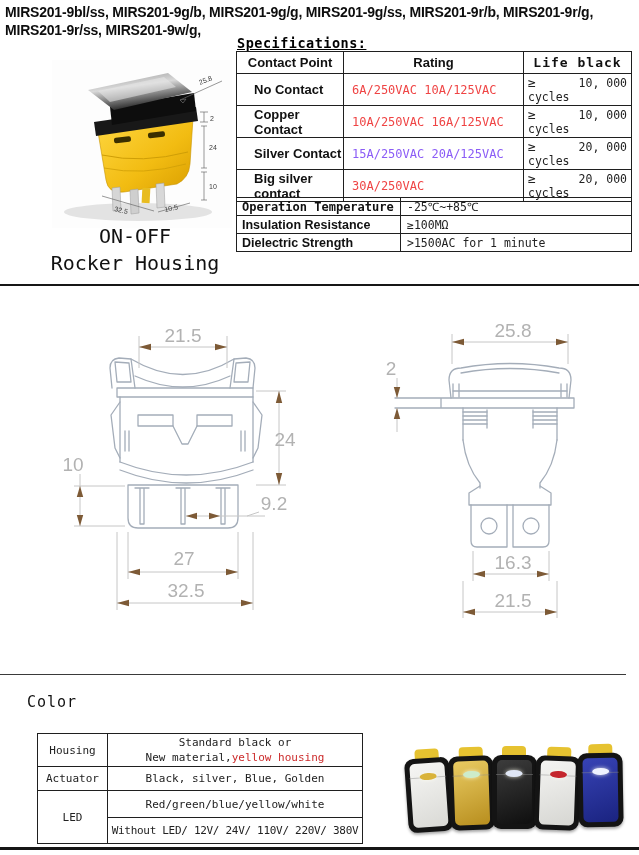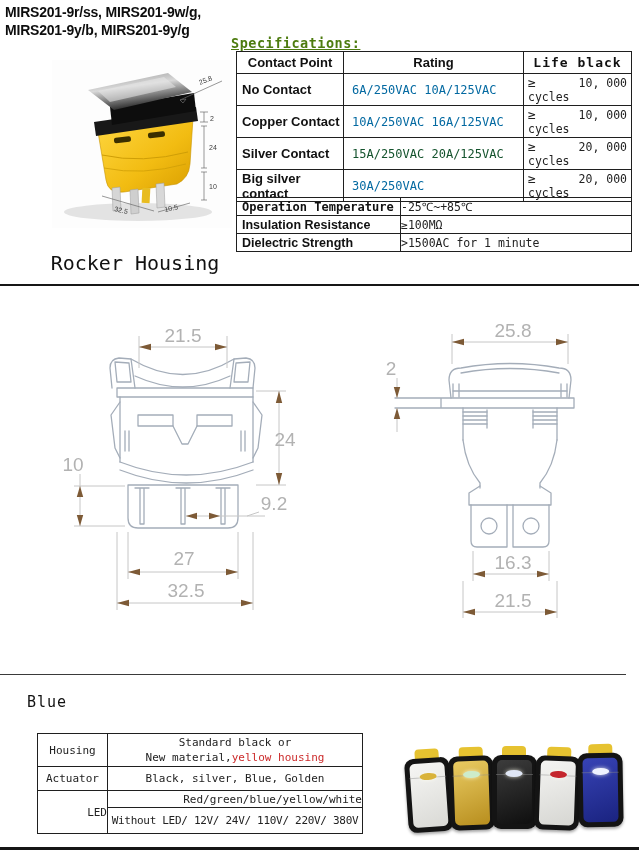--- a/index.html
+++ b/index.html
@@ -5,41 +5,41 @@
   * { margin:0; padding:0; box-sizing:border-box; }
   body { background:#888; }
   .page { position:relative; width:639px; height:855px; background:#ffffff;
           font-family:"Liberation Sans", sans-serif; overflow:hidden; margin:0 auto; }
 
   
   .title-block { position:absolute; left:5px; top:3px; width:632px;
                  font-weight:bold; font-size:14px; line-height:18px; color:#0d0d0d; letter-spacing:-0.2px; }
 
   
-  .spec-heading { position:absolute; left:231px; top:35px;
+  .spec-heading { position:absolute; left:237px; top:35px;
                   font-family:"DejaVu Sans Mono", monospace; font-weight:bold;
-                  font-size:13.5px; color:#4d7c0f; text-decoration:underline; letter-spacing:0.5px; }
+                  font-size:13.5px; color:#000000; text-decoration:underline; letter-spacing:0.5px; }
   table { border-collapse:collapse; table-layout:fixed; }
   td, th { border:1px solid #1f1f1f; overflow:hidden; }
   .contact-table { position:absolute; left:236px; top:51px; width:395px; }
   .contact-table th { height:22px; font-size:13px; color:#111; }
   .th-mono { font-family:"DejaVu Sans Mono", monospace; font-size:13.5px; letter-spacing:1px; }
   .c-row td { height:31px; }
-  .cell-contact { font-weight:bold; font-size:13px; color:#111; padding-left:5px; }
-  .cell-rating  { font-family:"DejaVu Sans Mono", monospace; font-size:12px; color:#0369a1; padding-left:8px; }
-  .cell-rating.red { color:#14532d; }
+  .cell-contact { font-weight:bold; font-size:13px; color:#111; padding-left:17px; }
+  .cell-rating  { font-family:"DejaVu Sans Mono", monospace; font-size:12px; color:#ef4444; padding-left:8px; }
+  .cell-rating.red { color:#8b5cf6; }
   .cell-life { font-family:"DejaVu Sans Mono", monospace; font-size:11.5px; color:#222;
                vertical-align:middle; padding:1px 4px; }
   .life-top { display:flex; justify-content:space-between; align-items:center; }
   .life-sym { font-size:13px; }
   .param-table { position:absolute; left:236px; top:197px; width:395px; }
   .param-table td { height:18px; }
   .p-label { font-weight:bold; font-size:12.5px; color:#111; padding-left:5px; }
   .p-label.mono { font-family:"DejaVu Sans Mono", monospace; font-weight:bold; font-size:12px; }
-  .p-value { font-family:"DejaVu Sans Mono", monospace; font-size:11.5px; color:#222; }
+  .p-value { font-family:"DejaVu Sans Mono", monospace; font-size:11.5px; color:#222; padding-left:6px; }
 
   
   .photo { position:absolute; left:52px; top:60px; width:180px; height:168px; background:#fdfdfd; }
   .caption { position:absolute; left:45px; width:180px; text-align:center;
              font-family:"DejaVu Sans Mono", monospace; color:#111; }
   .caption1 { top:224px; font-size:20px; }
   .caption2 { top:251px; font-size:20px; }
 
   
   .divider { position:absolute; left:0; background:#161616; }
@@ -61,21 +61,21 @@
   .anno-text { fill:#3c3c3c; font-size:7px; font-family:"Liberation Sans", sans-serif; }
 
   
   .color-heading { position:absolute; left:27px; top:693px;
                    font-family:"DejaVu Sans Mono", monospace; font-size:15px; color:#111; letter-spacing:1px; }
   .color-table { position:absolute; left:37px; top:733px; width:325px;
                  font-family:"DejaVu Sans Mono", monospace; color:#222; text-align:center; }
   .color-table td { font-size:11px; }
   .ct-r1 td { height:33px; }
   .ct-r2 td { height:24px; }
-  .ct-r3 td { height:17px;text-align:right; }
+  .ct-r3 td { height:27px; }
   .ct-r4 td { height:26px; }
   .ct-line { line-height:15px; }
   .red-text { color:#cc2b2b; }
   .tight { font-size:10.5px; letter-spacing:-0.3px; }
 
   
   .swatches { position:absolute; left:394px; top:722px; width:242px; height:110px;
               display:flex; align-items:flex-end; justify-content:center; }
   .swatch { position:relative; width:45px; height:86px; flex:0 0 auto; margin-left:-2px; }
   .swatch:nth-child(1){ transform:rotate(-4deg) translateY(2px); }
@@ -91,22 +91,22 @@
   .sw-line { position:absolute; top:19px; left:4px; right:4px; height:1px; background:rgba(140,140,140,0.45); }
   .sw-led  { position:absolute; top:15px; left:50%; transform:translateX(-50%);
              width:17px; height:7px; border-radius:50%; box-shadow:0 0 4px rgba(255,255,240,0.8); }
 </style>
 </head>
 <body>
 
 <div class="page">
 
   <div class="title-block">
+    <div>MIRS201-9bl/ss, MIRS201-9g/b, MIRS201-9g/g, MIRS201-9g/ss, MIRS201-9r/b, MIRS201-9r/g,</div>
     <div>MIRS201-9r/ss, MIRS201-9w/g,</div>
-    <div>MIRS201-9y/b, MIRS201-9y/g</div>
   </div>
 
   <div class="photo">
     <svg width="180" height="168" viewBox="0 0 180 168">
       <defs>
         <linearGradient id="capTop" x1="0" y1="0" x2="0.4" y2="1">
           <stop offset="0" stop-color="#909090"></stop>
             <stop offset="0.45" stop-color="#d9d9d9"></stop>
             <stop offset="1" stop-color="#1c1c1c"></stop>
         </linearGradient>
@@ -148,20 +148,21 @@
         <text class="anno-text" x="157" y="90">24</text>
         <path class="anno-line" d="M152,112 v28 M149,112 h6 M149,140 h6"></path>
         <text class="anno-text" x="157" y="129">10</text>
         <path class="anno-line" d="M50,136 L102,151"></path>
         <text class="anno-text" x="62" y="151" transform="rotate(13 62 151)">32.5</text>
         <path class="anno-line" d="M106,152 L138,143"></path>
         <text class="anno-text" x="113" y="152" transform="rotate(-12 113 152)">10.5</text>
       </g>
     </svg>
   </div>
+  <div class="caption caption1">ON-OFF</div>
   <div class="caption caption2">Rocker Housing</div>
 
   <div class="spec-heading">Specifications:</div>
 
   <table class="contact-table">
     <colgroup>
         <col style="width:107px">
         <col style="width:180px">
         <col style="width:108px">
       </colgroup>
@@ -332,21 +333,21 @@
 
       <path class="dimline" d="M80,283 V320 M174,283 V320 M80,314 H174"></path>
       <polygon class="arrow" points="80,314 92,310.8 92,317.2"></polygon>
         <polygon class="arrow" points="174,314 162,310.8 162,317.2"></polygon>
       <text class="dimtext" x="130" y="309" text-anchor="middle">21.5</text>
     </g>
   </svg>
 
   <div class="divider div2"></div>
 
-  <div class="color-heading">Blue</div>
+  <div class="color-heading">Color</div>
 
   <table class="color-table">
     <colgroup>
         <col style="width:70px">
         <col style="width:255px">
       </colgroup>
     <tbody>
         <tr class="ct-r1">
       <td>Housing</td>
       <td>

